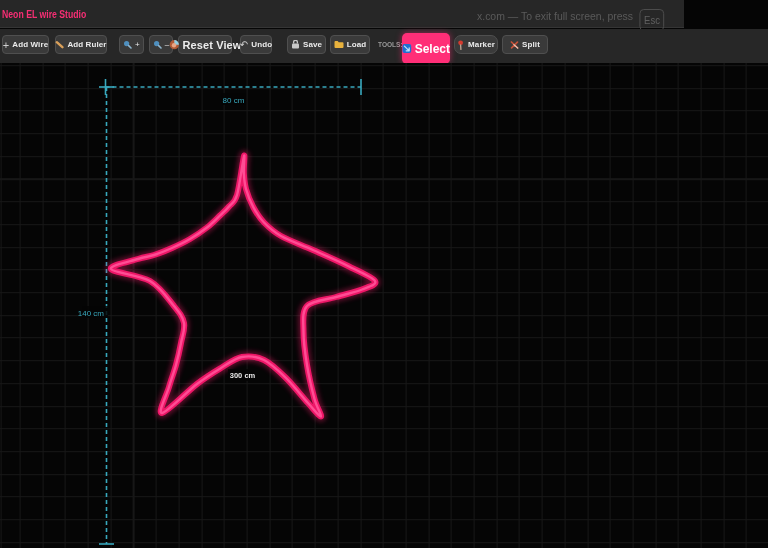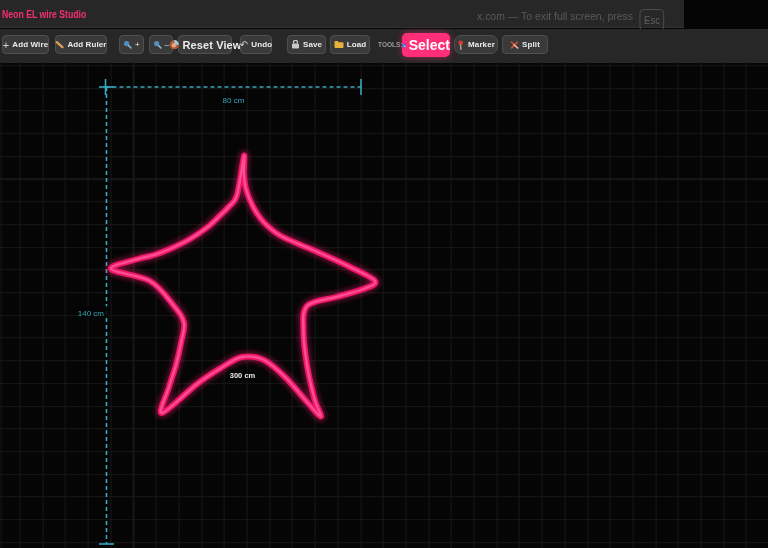--- a/index.html
+++ b/index.html
@@ -4,21 +4,21 @@
 <style>
 * { margin:0; padding:0; box-sizing:border-box; }
 html,body { width:768px; height:548px; overflow:hidden; background:#050505; font-family:"Liberation Sans", sans-serif; }
 #header { position:absolute; left:0; top:0; width:684px; height:28px; background:#272727; border-bottom:1px solid #353535; }
 #title { position:absolute; left:2px; top:8px; font-size:11px; font-weight:bold; color:#f72e74; transform:scaleX(0.79); transform-origin:left center; white-space:nowrap; }
 #toast { position:absolute; left:477px; top:2px; height:28px; display:flex; align-items:center; font-size:11px; color:#5a5a5a; transform:scaleX(0.95); transform-origin:left center; white-space:nowrap; }
 #esc { display:inline-flex; align-items:center; justify-content:center; border:1.5px solid #4d4d4d; border-radius:4.5px; color:#606060; font-size:10px; width:26px; height:22px; margin-left:7px; position:relative; top:4px; }
 #toolbar { position:absolute; left:0; top:29px; width:768px; height:34px; background:#272727; }
 .btn svg { flex-shrink:0; } .btn { position:absolute; top:6px; height:19px; background:#3a3a3a; border:1px solid #4f4f4f; border-radius:4px; color:#ececec; font-size:8px; font-weight:700; display:flex; align-items:center; justify-content:center; gap:3px; white-space:nowrap; letter-spacing:0.1px; }
 #tools-label { position:absolute; left:378px; top:11px; font-size:8px; font-weight:bold; color:#9a9a9a; transform:scaleX(0.82); transform-origin:left center; }
-#btn-select { position:absolute; left:402px; top:4px; width:48px; height:24px; background:#ff2e77; border:none; border-radius:5px; color:#fff; font-size:14px; font-weight:700; display:flex; align-items:center; justify-content:center; gap:3px; box-shadow:0 0 6px rgba(255,46,119,0.55); }
+#btn-select { position:absolute; left:402px; top:4px; width:48px; height:31px; background:#ff2e77; border:none; border-radius:5px; color:#fff; font-size:12px; font-weight:700; display:flex; align-items:center; justify-content:center; gap:3px; box-shadow:0 0 6px rgba(255,46,119,0.55); }
 #canvas { position:absolute; left:0; top:63px; width:636px; height:485px; background:#050505; }
 #grid { position:absolute; left:0; top:0; width:768px; height:485px;
  background-image: repeating-linear-gradient(to right, #171717 0 1px, transparent 1px 22.7px), repeating-linear-gradient(to bottom, #171717 0 1px, transparent 1px 22.7px);
  background-position: 19.6px 2.2px; }
 svg { position:absolute; left:0; top:0; }
 .cm { font-size:8px; font-family:"Liberation Sans", sans-serif; }
 </style>
 </head>
 <body>
 <div id="header">

